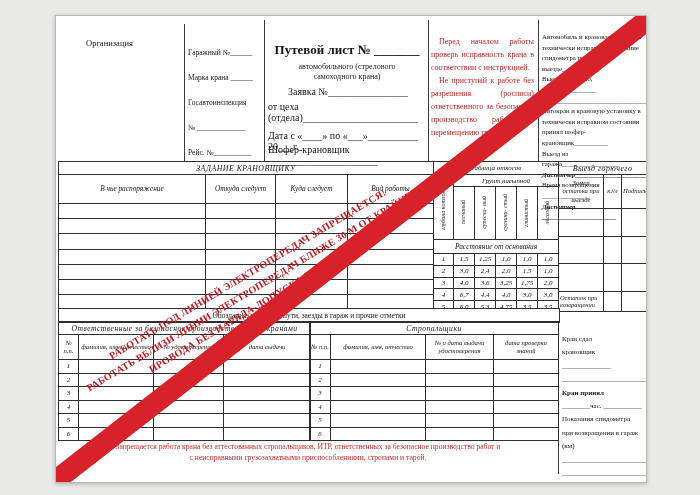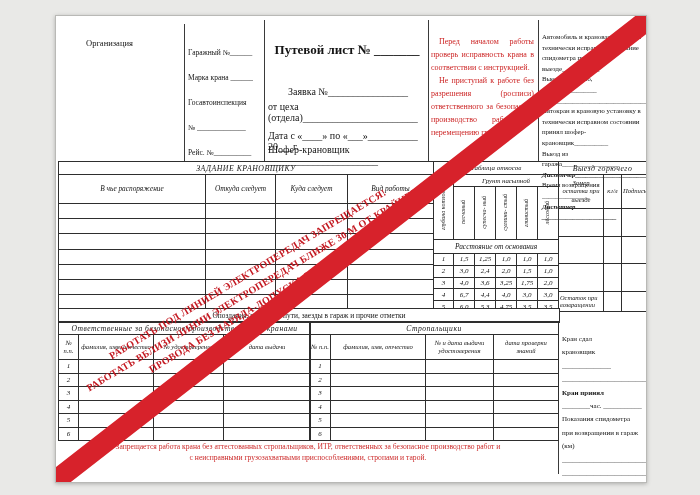--- a/index.html
+++ b/index.html
@@ -75,20 +75,24 @@
     <div class="abs org">Организация</div>
     <div class="abs col2" id="left-fields">
         <div>Гаражный №______</div>
         <div>Марка крана ______</div>
         <div>Госавтоинспекция</div>
         <div>№ _____________</div>
         <div>Рейс.  №__________</div>
       </div>
 
     <div class="abs wtitle">Путевой лист № _______</div>
+    <div class="abs wsub">
+      <div>автомобильного (стрелового</div>
+      <div>самоходного крана)</div>
+    </div>
     <div class="abs cfield" style="top:70px;text-align:center">Заявка №________________</div>
     <div class="abs cfield" style="top:85px">от цеха (отдела)_______________________</div>
     <div class="abs cfield" style="top:113.5px">Дата с «____» по «___»__________ 20___г.</div>
     <div class="abs cfield" style="top:128px">Шофер-крановщик ______________________</div>
 
     <div class="abs rednote">
       <div>Перед началом работы проверь исправность крана в соответствии с инструкцией.</div>
       <div>Не приступай к работе без разрешения (росписи) ответственного за безопасное производство работ по перемещению грузов.</div>
     </div>
 

